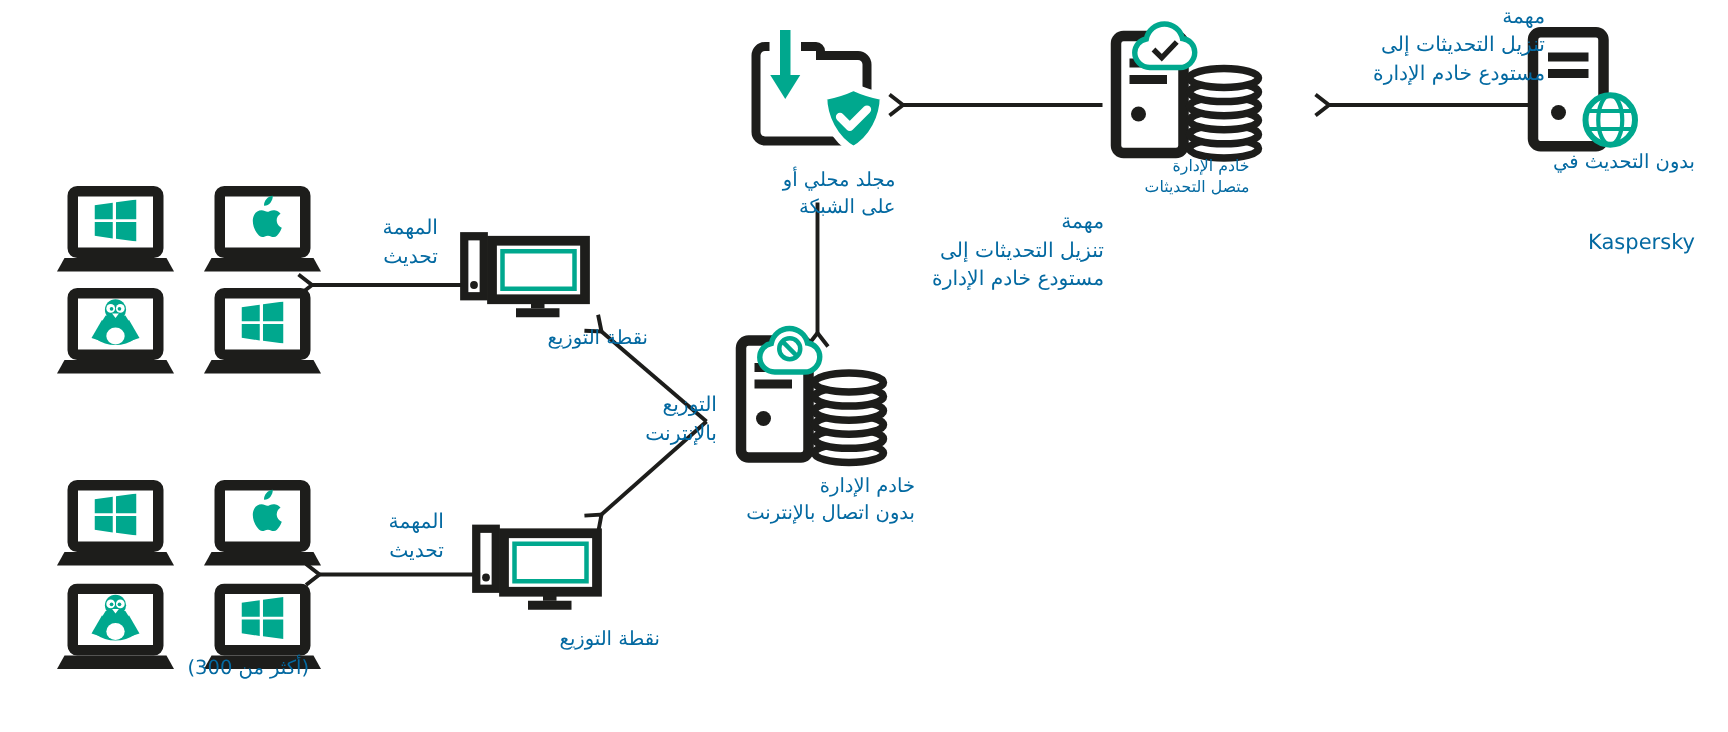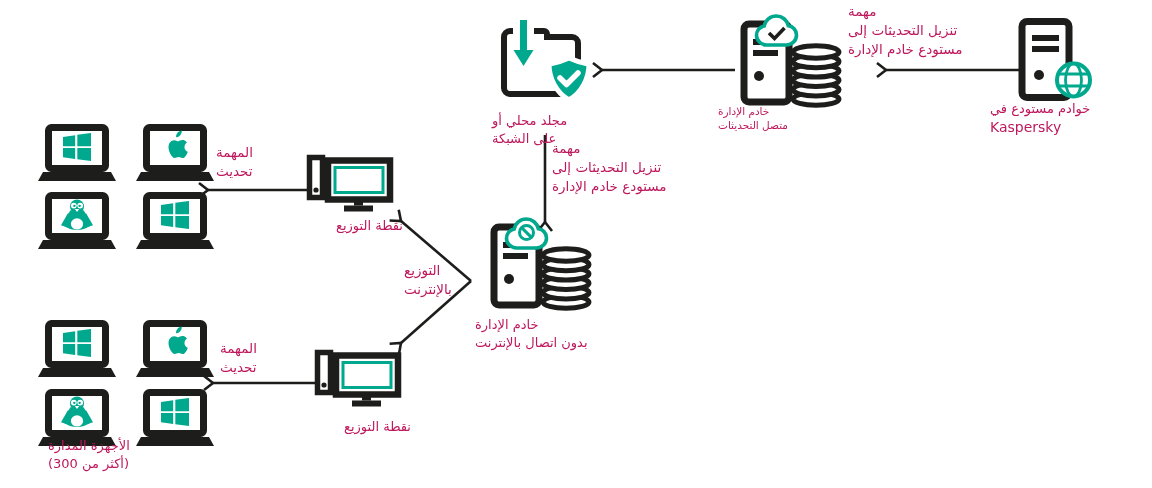--- a/index.html
+++ b/index.html
@@ -1,22 +1,22 @@
 <!DOCTYPE html>
 <html lang="ar"><head>
 <meta charset="utf-8">
 <style>
   html,body{margin:0;padding:0;background:#fff;}
   #stage{position:relative;width:1152px;height:488px;background:#fff;overflow:hidden;
          font-family:"DejaVu Sans",sans-serif;color:#1D1D1B;}
-  .lbl{position:absolute;text-align:left;direction:rtl;font-size:13px;line-height:1.42;color:#be185d;}
+  .lbl{position:absolute;text-align:right;direction:rtl;font-size:13px;line-height:1.42;color:#0369a1;}
   .lbl .ln{display:block;}
   .edge-lbl{font-size:13.5px;}
   .small-lbl{font-size:10.5px;line-height:1.35;}
-  .latin{direction:ltr;font-size:14px;}
+  .latin{direction:ltr;font-size:14px;margin-top:35px;}
   .icon{position:absolute;}
   svg{display:block;}
 </style>
 </head>
 <body>
 
 <div id="stage">
 
   <svg width="0" height="0" style="position:absolute" aria-hidden="true">
     <defs>
@@ -184,21 +184,21 @@
   <svg class="icon" style="left:38px;top:389px" width="78" height="58">
     <use href="#sym-laptop"></use>
       <use href="#sym-logo-penguin" x="22" y="7" width="34" height="32"></use>
   </svg>
   <svg class="icon" style="left:136px;top:389px" width="78" height="58">
     <use href="#sym-laptop"></use>
       <use href="#sym-logo-windows" x="25" y="9" width="28" height="28"></use>
   </svg>
 
   <div class="lbl" style="left:990px;top:100px;width:140px">
-    <span class="ln">خوادم مستودع في</span>
+    <span class="ln">بدون التحديث في</span>
     <span class="ln latin">Kaspersky</span>
   </div>
 
   <div class="lbl small-lbl" style="left:718px;top:104px;width:115px">
     <span class="ln">خادم الإدارة</span>
     <span class="ln">متصل التحديثات</span>
   </div>
 
   <div class="lbl" style="left:492px;top:112px;width:105px">
     <span class="ln">مجلد محلي أو</span>
@@ -212,21 +212,20 @@
 
   <div class="lbl" style="left:336px;top:217px;width:96px">
     <span class="ln">نقطة التوزيع</span>
   </div>
 
   <div class="lbl" style="left:344px;top:418px;width:96px">
     <span class="ln">نقطة التوزيع</span>
   </div>
 
   <div class="lbl" style="left:48px;top:437px;width:158px">
-    <span class="ln">الأجهزة المدارة</span>
     <span class="ln">(أكثر من 300)</span>
   </div>
 
   <div class="lbl edge-lbl" style="left:848px;top:2px;width:182px">
     <span class="ln">مهمة</span>
     <span class="ln">تنزيل التحديثات إلى</span>
     <span class="ln">مستودع خادم الإدارة</span>
   </div>
 
 

